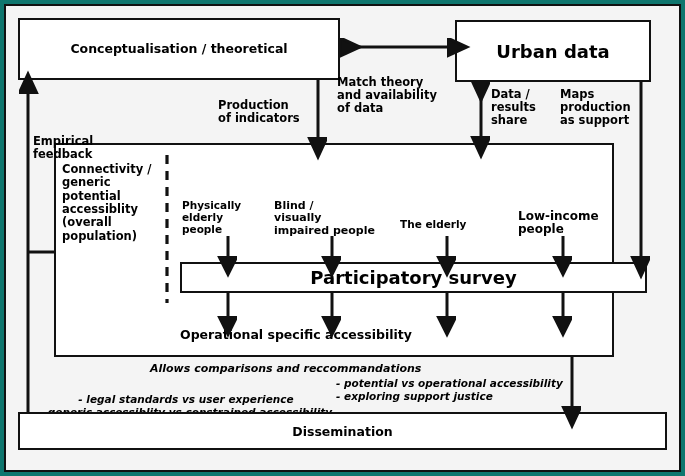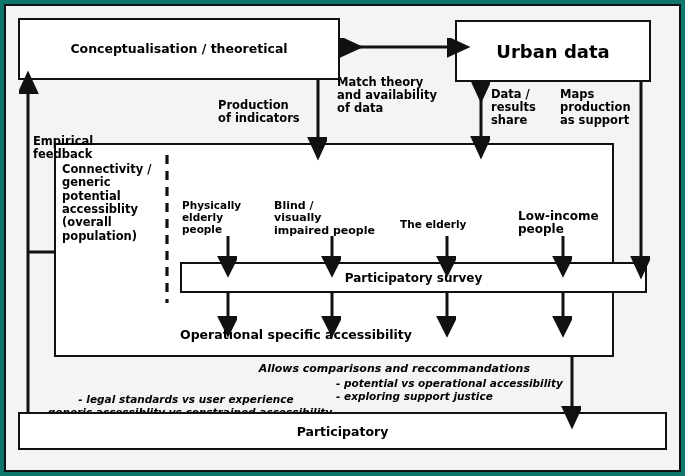--- a/index.html
+++ b/index.html
@@ -22,21 +22,21 @@
     font-weight:bold;color:#000;
   }
   .box .lines{display:block;line-height:1.55;}
 
   .plain{
     position:absolute;text-align:left;font-weight:bold;color:#000;
     line-height:1.12;white-space:pre-line;
   }
   .italic{
     position:absolute;font-style:italic;font-weight:bold;color:#000;
-    line-height:1.25;white-space:pre-line;text-align:right;
+    line-height:1.25;white-space:pre-line;text-align:left;
   }
   svg.overlay{position:absolute;left:0;top:0;width:685px;height:476px;pointer-events:none;}
   svg.overlay line,svg.overlay path,svg.overlay polyline{stroke:#111;}
 </style>
 </head>
 <body>
 
 <div id="root">
 
   <div class="frame"></div>
@@ -67,21 +67,21 @@
 
   <div class="plain" style="left:274px;top:200px;width:118px;font-size:11px;">Blind /
 visually
 impaired people</div>
 
   <div class="plain" style="left:400px;top:219px;width:96px;font-size:10.5px;">The elderly</div>
 
   <div class="plain" style="left:518px;top:210px;width:92px;font-size:12px;">Low-income
 people</div>
 
-  <div class="box" style="left:180px;top:262px;width:467px;height:31px;font-size:12px;">
+  <div class="box" style="left:180px;top:262px;width:467px;height:31px;font-size:18px;">
     <span>Participatory survey</span>
   </div>
 
   <div class="plain" style="left:180px;top:328px;width:440px;font-size:12.5px;">Operational specific accessibility</div>
 
   <div class="plain" style="left:33px;top:94px;width:86px;font-size:11.5px;text-align:left;margin-top:41px;">Empirical
 feedback</div>
 
   <div class="plain" style="left:218px;top:99px;width:100px;font-size:11.5px;text-align:left;">Production
 of indicators</div>
@@ -100,21 +100,21 @@
 
   <div class="italic" style="left:150px;top:362px;width:380px;font-size:11px;">Allows comparisons and reccommandations</div>
 
   <div class="italic" style="left:36px;top:393px;width:300px;font-size:10.5px;text-align:center;">- legal standards vs user experience
 - generic accessiblity vs constrained accessibility</div>
 
   <div class="italic" style="left:336px;top:377px;width:240px;font-size:10.5px;text-align:left;">- potential vs operational accessibility
 - exploring support justice</div>
 
   <div class="box" style="left:18px;top:412px;width:649px;height:38px;font-size:12.5px;">
-    <span>Participatory</span>
+    <span>Dissemination</span>
   </div>
 
   <svg class="overlay" viewBox="0 0 685 476">
     <defs>
       <marker id="ah" markerWidth="8" markerHeight="8" refX="1.2" refY="3" orient="auto" markerUnits="strokeWidth">
         <path d="M0,0 L0,6 L6,3 z" fill="#111"></path>
       </marker>
       <marker id="ahs" markerWidth="9" markerHeight="9" refX="1.2" refY="3" orient="auto" markerUnits="strokeWidth">
         <path d="M0,0 L0,6 L6.5,3 z" fill="#111"></path>
       </marker>

